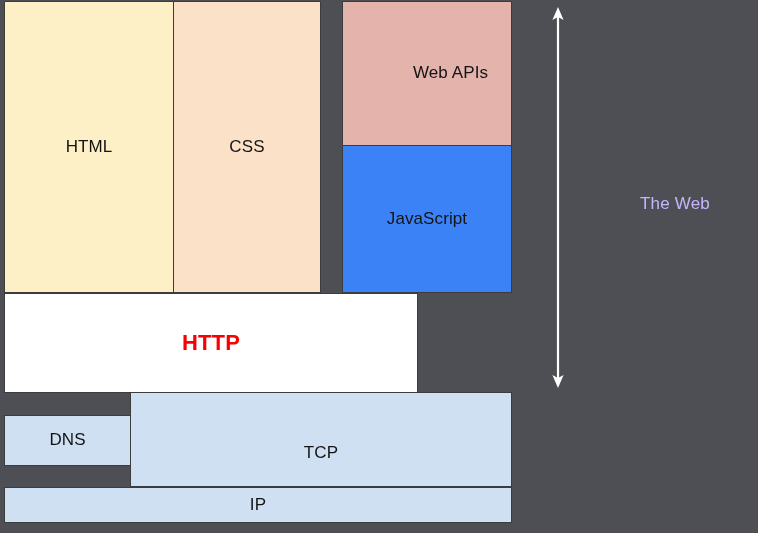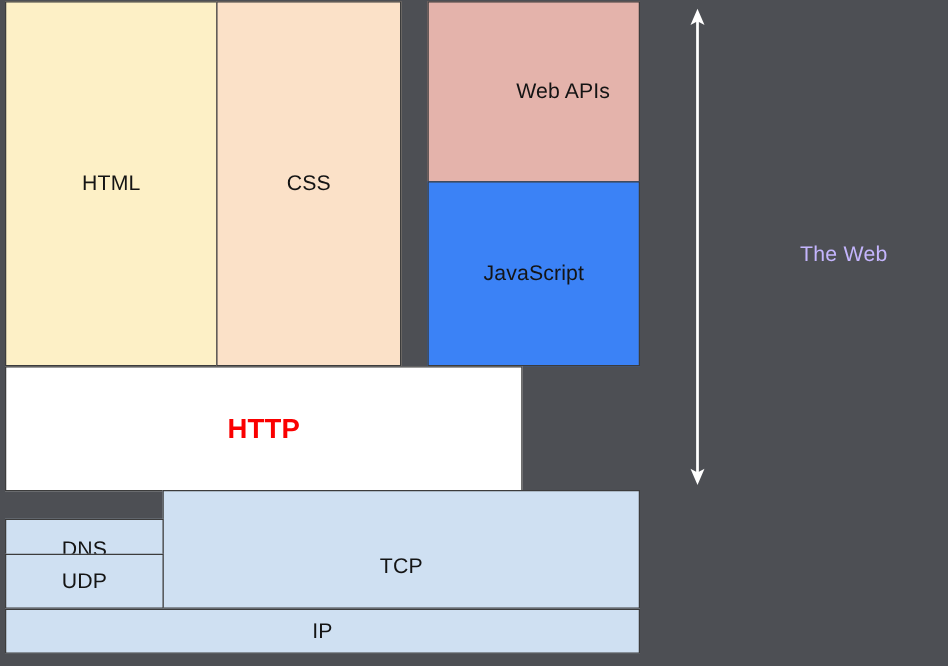--- a/index.html
+++ b/index.html
@@ -153,23 +153,20 @@
 
   <div class="box box--tcp">
     <span>TCP</span>
   </div>
 
   <div class="box box--dns">
     <span>DNS</span>
   </div>
 
 
-  <div class="box box--udp">
-    <span>UDP</span>
-  </div>
 
   <div class="box box--ip">
     <span>IP</span>
   </div>
 
   <svg class="scope-arrow" viewBox="0 0 36 395">
     <line x1="18" y1="14" x2="18" y2="381" stroke="#ffffff" stroke-width="2.2"></line>
     <polygon points="18,7 12.4,20 18,17 23.6,20" fill="#ffffff"></polygon>
     <polygon points="18,388 12.4,375 18,378 23.6,375" fill="#ffffff"></polygon>
   </svg>

